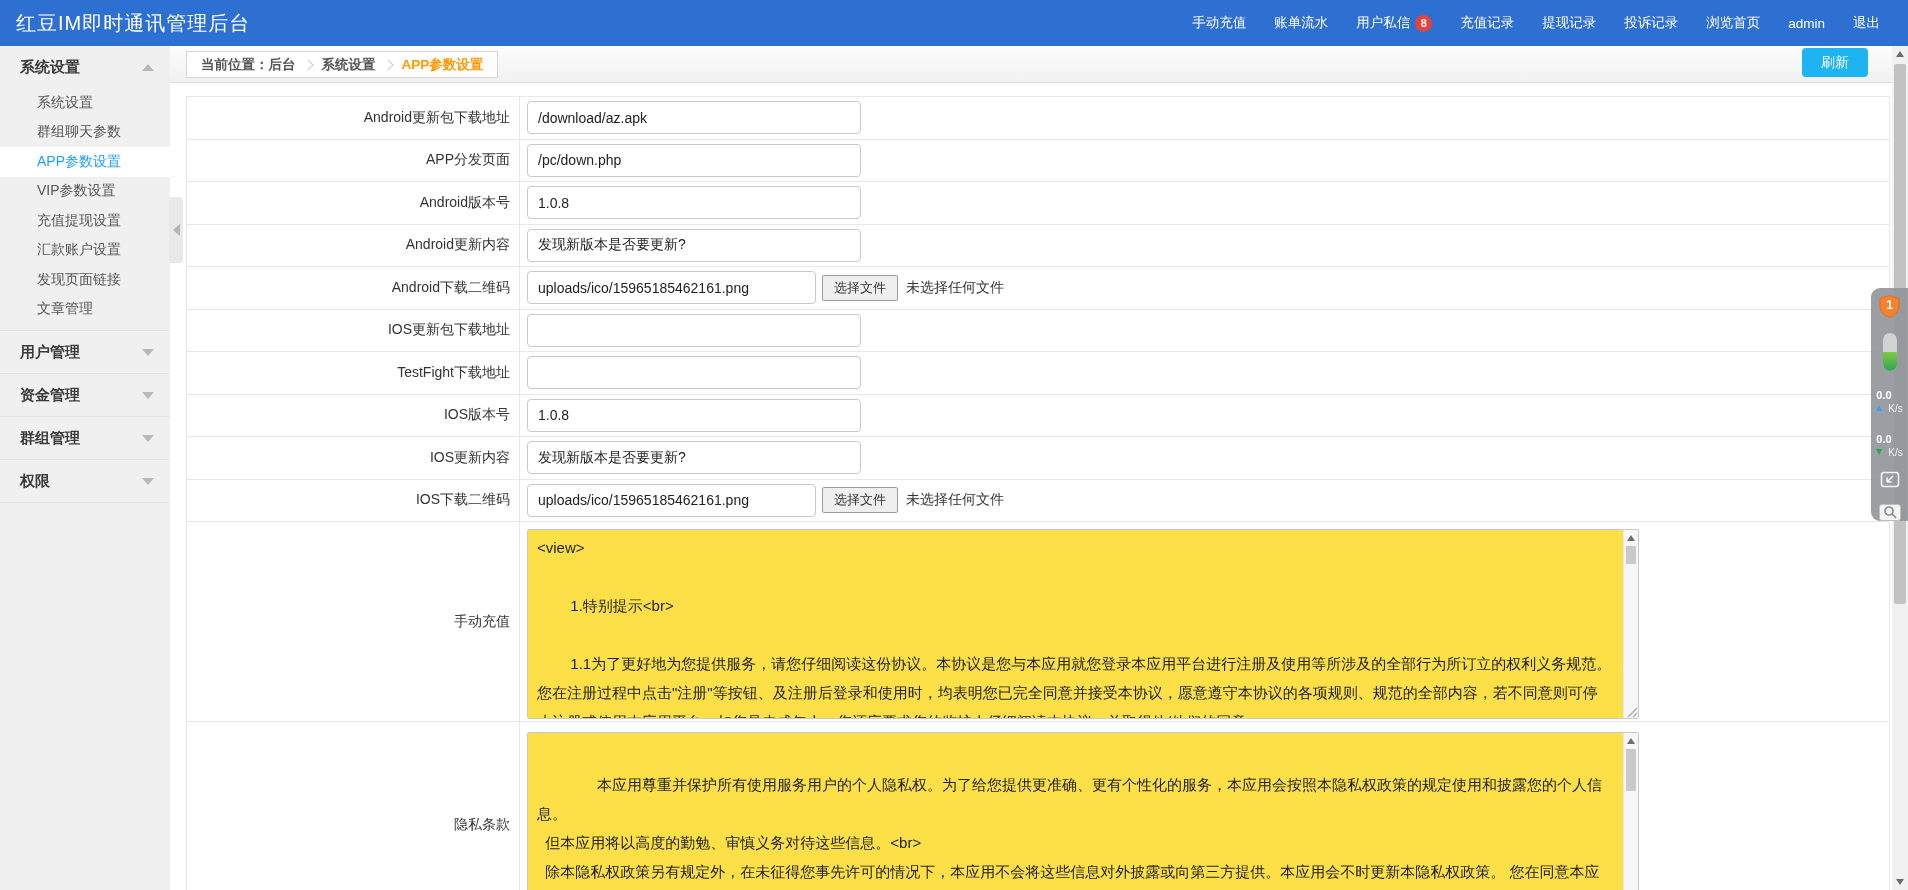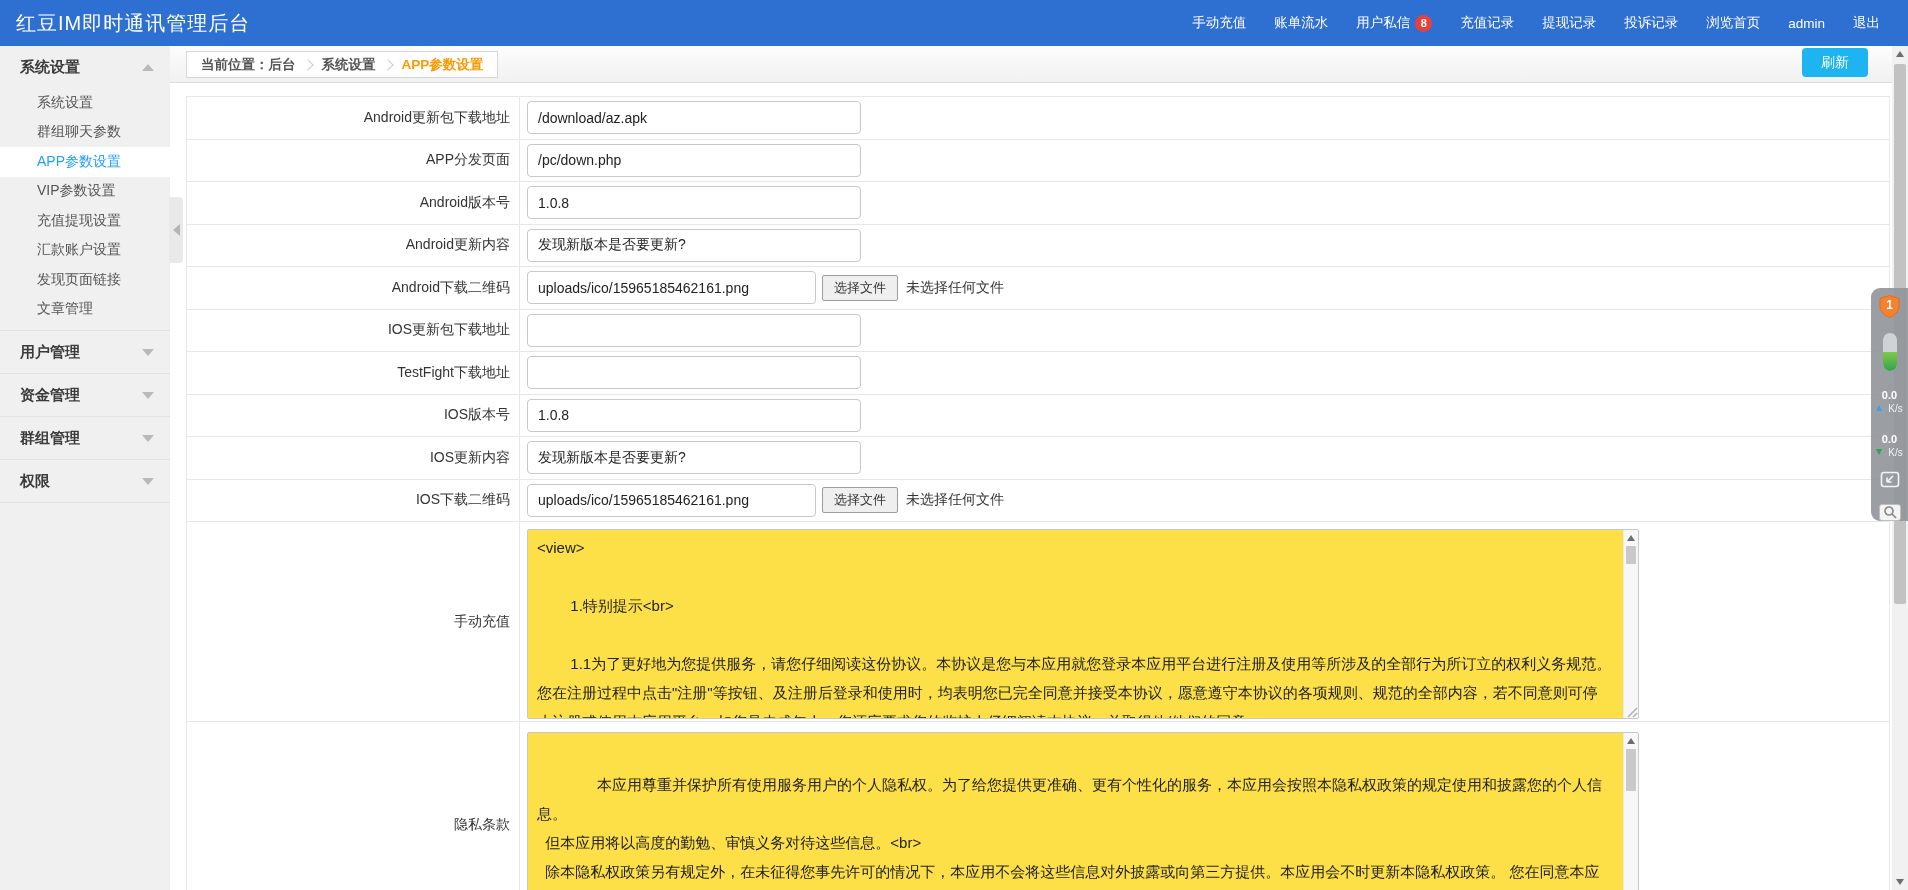--- a/index.html
+++ b/index.html
@@ -68,21 +68,21 @@
   .page-sb .sb-btn.dn { bottom:0; }
   .page-thumb { position:absolute; left:2px; top:18px; width:12px; height:540px; background:#c2c2c2; border-radius:2px; cursor:pointer; }
 
   
   .float-widget { position:absolute; top:288px; right:0; width:37px; height:233px; background:rgba(146,151,156,0.92); border-radius:9px 0 0 9px; z-index:40; display:flex; flex-direction:column; align-items:center; }
   .fw-shield { margin-top:7px; position:relative; width:21px; height:23px; cursor:pointer; }
   .fw-shield .num { position:absolute; inset:0; display:flex; align-items:center; justify-content:center; color:#fff; font-size:12px; font-weight:bold; padding-bottom:3px; }
   .fw-capsule { margin-top:15px; width:14px; height:42px; border-radius:7px; overflow:hidden; cursor:pointer; background:#cfd3d6; }
   .fw-capsule .half { height:50%; }
   .fw-capsule .green { background:linear-gradient(#7dc94a,#33a44f); }
-  .fw-speed { margin-top:18px; text-align:center; line-height:13px; }
+  .fw-speed { margin-top:18px; text-align:left; line-height:13px; }
   .fw-speed .num { color:#fff; font-size:11px; font-weight:bold; }
   .fw-speed .unit { color:#eef2f5; font-size:10px; display:flex; align-items:center; justify-content:center; gap:6px; }
   .arr-up { width:0;height:0;border-left:3px solid transparent;border-right:3px solid transparent;border-bottom:6px solid #3aa0f5; }
   .arr-dn { width:0;height:0;border-left:3px solid transparent;border-right:3px solid transparent;border-top:6px solid #2ea355; }
   .fw-snip { margin-top:12px; cursor:pointer; }
   .fw-zoom { margin-top:12px; width:22px; height:19px; background:#f4f4f4; border:1px solid #bdbdbd; border-radius:3px; display:flex; align-items:center; justify-content:center; cursor:pointer; }
 </style>
 </head>
 <body>
 

